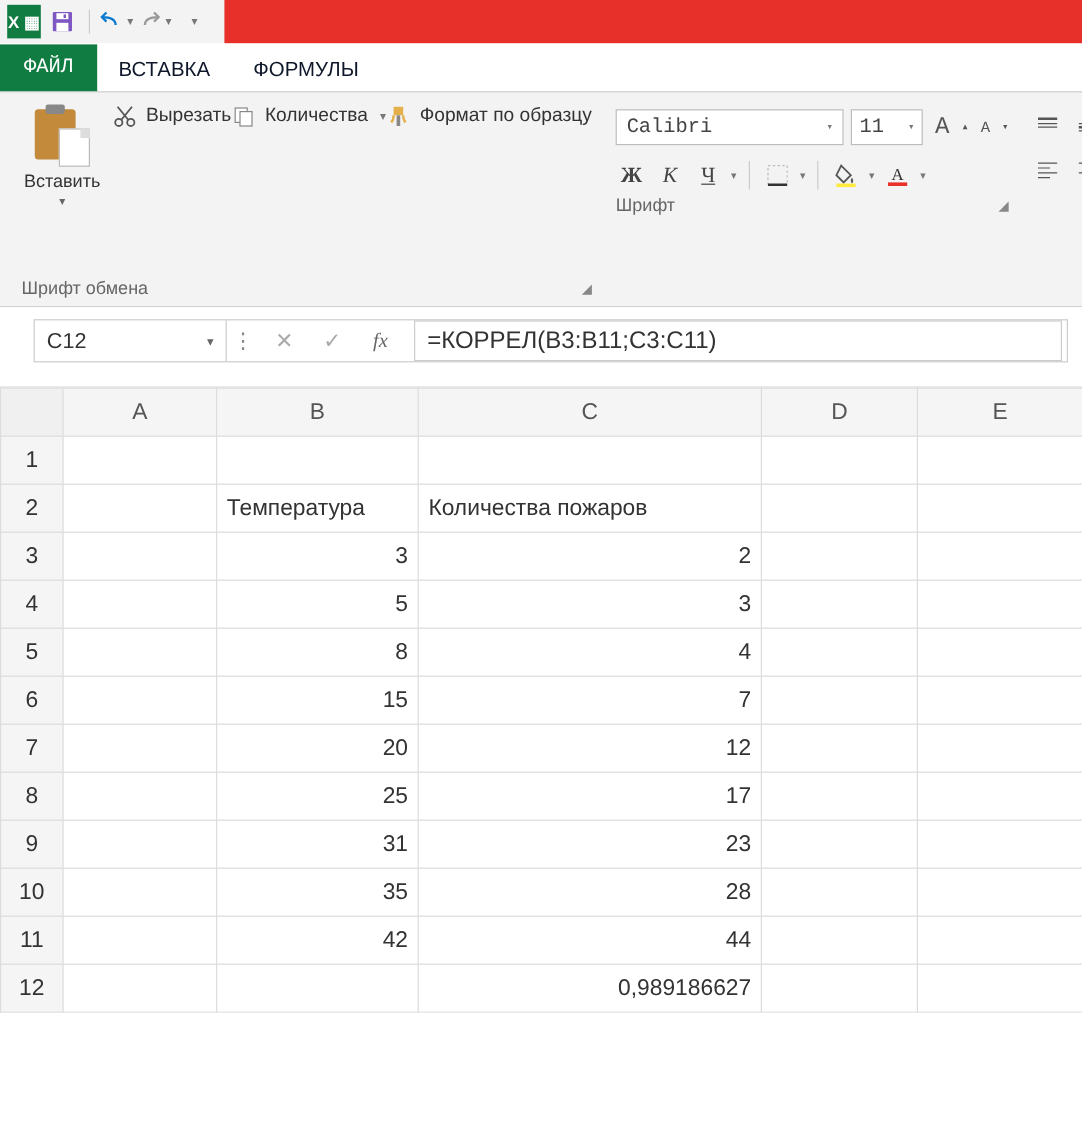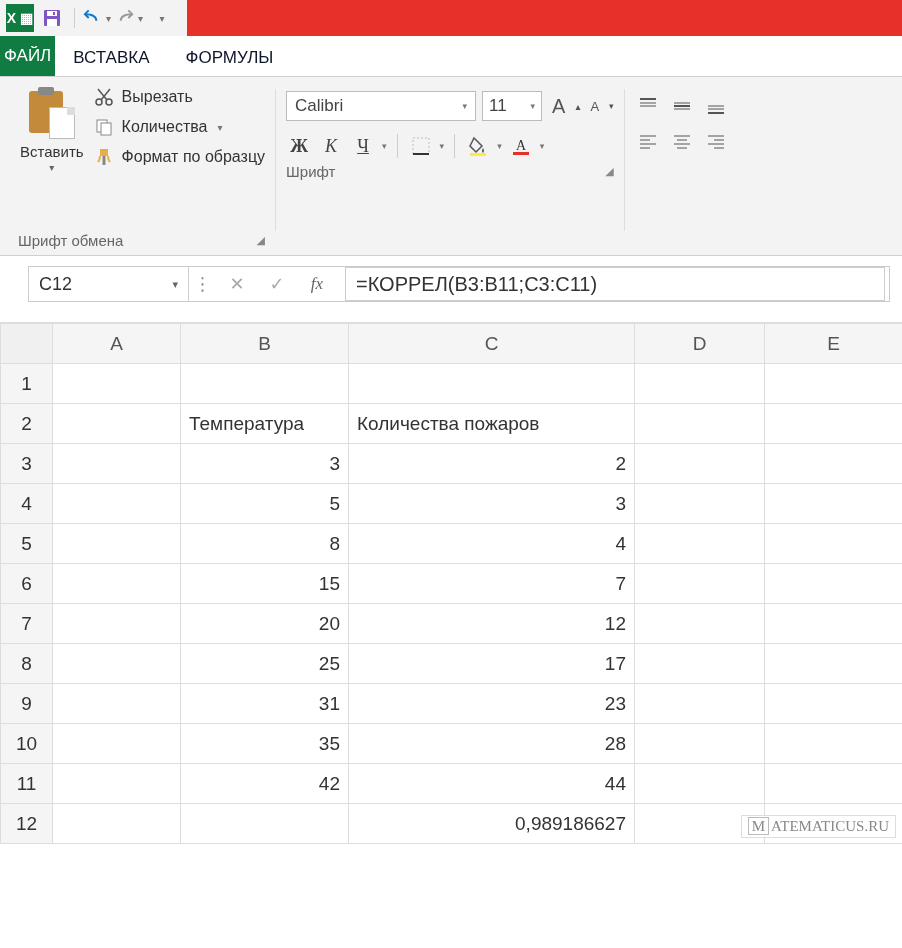--- a/index.html
+++ b/index.html
@@ -12,46 +12,46 @@
   .excel-logo { width: 28px; height: 28px; background: #107c41; color: #fff; display: flex; align-items: center; justify-content: center; font-weight: bold; position: relative; }
   .excel-logo .xmark { font-size: 14px; }
   .qat-btn { width: 28px; height: 28px; display: flex; align-items: center; justify-content: center; color: #6f6f6f; }
   .qat-btn svg { display: block; }
   .dd-arrow { font-size: 10px; color: #777; margin-left: 2px; }
   .sep-v { width: 1px; height: 20px; background: #ccc; margin: 0 4px; }
 
   
   .tabs { height: 40px; background: #fff; display: flex; align-items: flex-end; }
   .tab { padding: 8px 18px; font-size: 17px; color: #0f172a; white-space: nowrap; }
-  .tab.file { background: #107c41; color: #fff; padding: 10px 4px; }
+  .tab.file { background: #107c41; color: #fff; padding: 10px 20px; font-family: Liberation Mono, monospace; }
   .tab.active { background: #fff; border: 1px solid #d0d0d0; border-bottom: none; color: #107c41; position: relative; top: 1px; }
 
   
   .ribbon { background: #f3f3f3; border-top: 1px solid #d0d0d0; border-bottom: 1px solid #d0d0d0; display: flex; padding: 6px 8px 0 8px; height: 180px; }
   .group { display: flex; flex-direction: column; padding: 0 10px; }
   .group-body { flex: 1; display: flex; align-items: flex-start; gap: 8px; }
   .group-label { text-align: center; font-size: 15px; color: #666; padding: 4px 0 6px 0; display: flex; align-items: center; justify-content: center; gap: 18px; }
   .dialog-launcher { font-size: 11px; color: #888; margin-left: auto; }
   .vsep { width: 1px; background: #ddd; margin: 6px 0 24px 0; }
 
   .paste-big { display: flex; flex-direction: column; align-items: center; gap: 2px; padding: 2px; }
   .paste-icon { width: 50px; height: 56px; position: relative; }
   .clipboard-back { position: absolute; width: 34px; height: 42px; background: #c28a3a; left: 2px; top: 6px; border-radius: 3px; }
   .clipboard-clip { position: absolute; width: 16px; height: 8px; background: #888; left: 11px; top: 2px; border-radius: 2px; }
   .doc-front { position: absolute; width: 26px; height: 32px; background: #fff; border: 1px solid #bbb; right: 2px; bottom: 2px; }
   .doc-fold { position: absolute; width: 8px; height: 8px; background: #ddd; right: 2px; bottom: 26px; }
   .paste-big .lbl { font-size: 15px; color: #333; }
   .paste-big .dd { font-size: 10px; color: #666; }
 
-  .clip-list { display: flex; flex-direction: column; gap: 10px; padding-top: 4px; }
+  .clip-list { display: flex; flex-direction: row; gap: 0; padding-top: 4px; }
   .clip-item { display: flex; align-items: center; gap: 8px; font-size: 16px; color: #333; white-space: nowrap; }
   .clip-item svg { flex-shrink: 0; }
 
   .font-group-body { display: flex; flex-direction: column; gap: 12px; padding-top: 8px; }
-  .font-row1 { display: flex; align-items: center; gap: 6px; }
+  .font-row1 { display: flex; align-items: center; gap: 6px; font-family: Liberation Mono, monospace; }
   .font-name { border: 1px solid #bcbcbc; background: #fff; width: 190px; height: 30px; display: flex; align-items: center; padding: 0 8px; font-size: 17px; color: #444; justify-content: space-between; }
   .font-size { border: 1px solid #bcbcbc; background: #fff; width: 60px; height: 30px; display: flex; align-items: center; padding: 0 6px; font-size: 17px; color: #444; justify-content: space-between; }
   .aa-big { font-size: 20px; color: #555; padding: 0 4px;}
   .aa-small { font-size: 13px; color: #555; padding: 0 4px;}
   .font-row2 { display: flex; align-items: center; gap: 6px; }
   .fbtn { min-width: 26px; height: 26px; display: flex; align-items: center; justify-content: center; color: #444; font-size: 18px; }
   .bold { font-weight: bold; font-family: "Times New Roman", serif; }
   .italic { font-style: italic; font-family: "Times New Roman", serif; }
   .underline { text-decoration: underline; font-family: "Times New Roman", serif; }
   .border-btn svg, .fill-btn svg, .colorA svg { display: block; }
@@ -423,16 +423,13 @@
         <tr>
           <td class="rowhdr">12</td>
           <td class="txt"></td>
           <td class="txt"></td>
           <td class="num">0,989186627</td>
           <td class="txt"></td>
           <td class="txt"></td>
         </tr>
       </tbody>
   </table>
-  <div class="watermark">
-    <span class="M">M</span><span>ATEMATICUS.RU</span>
-  </div>
 </div>
 
 </body></html>

